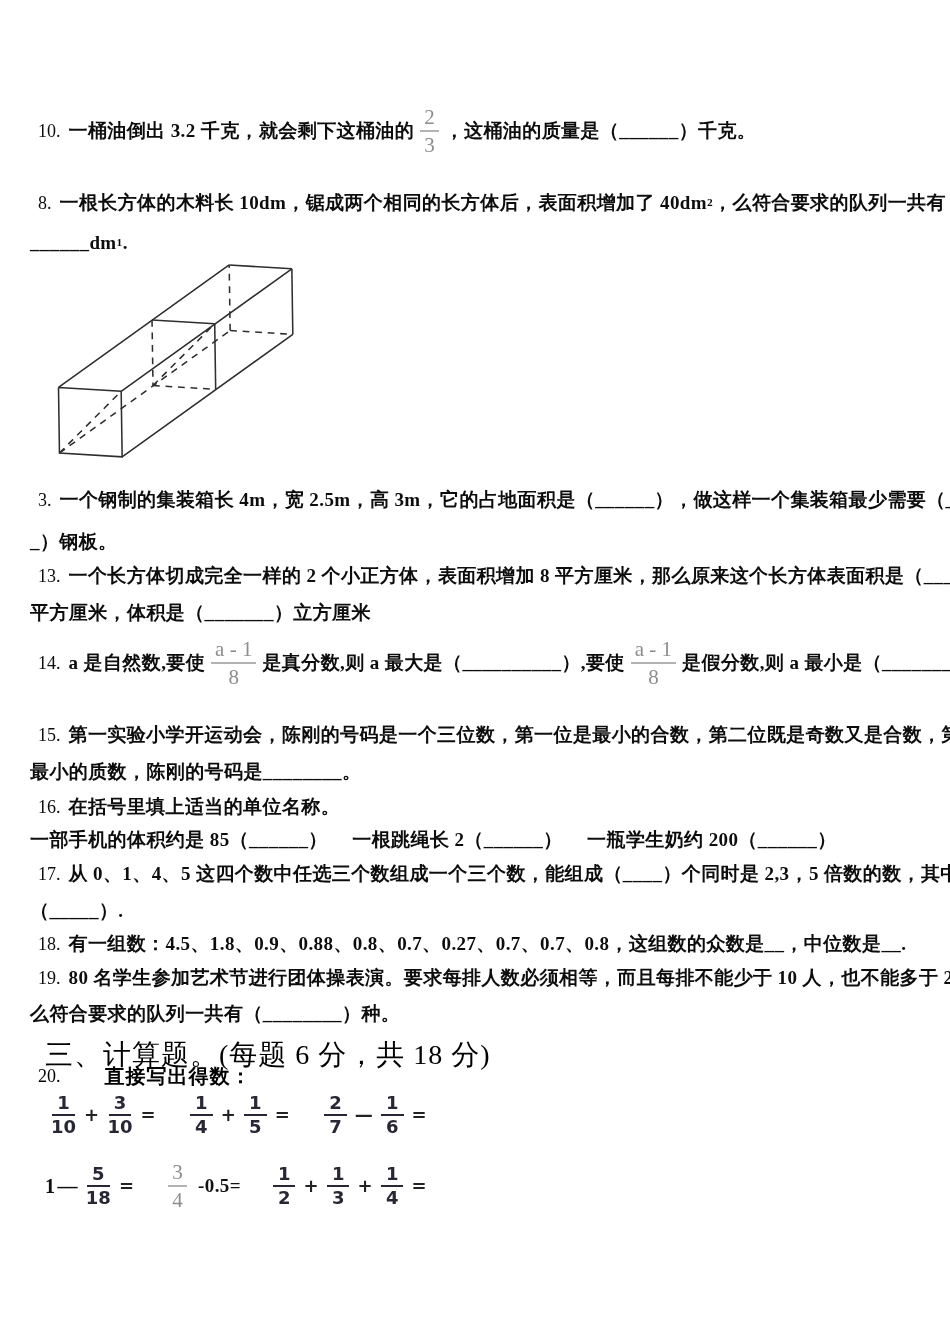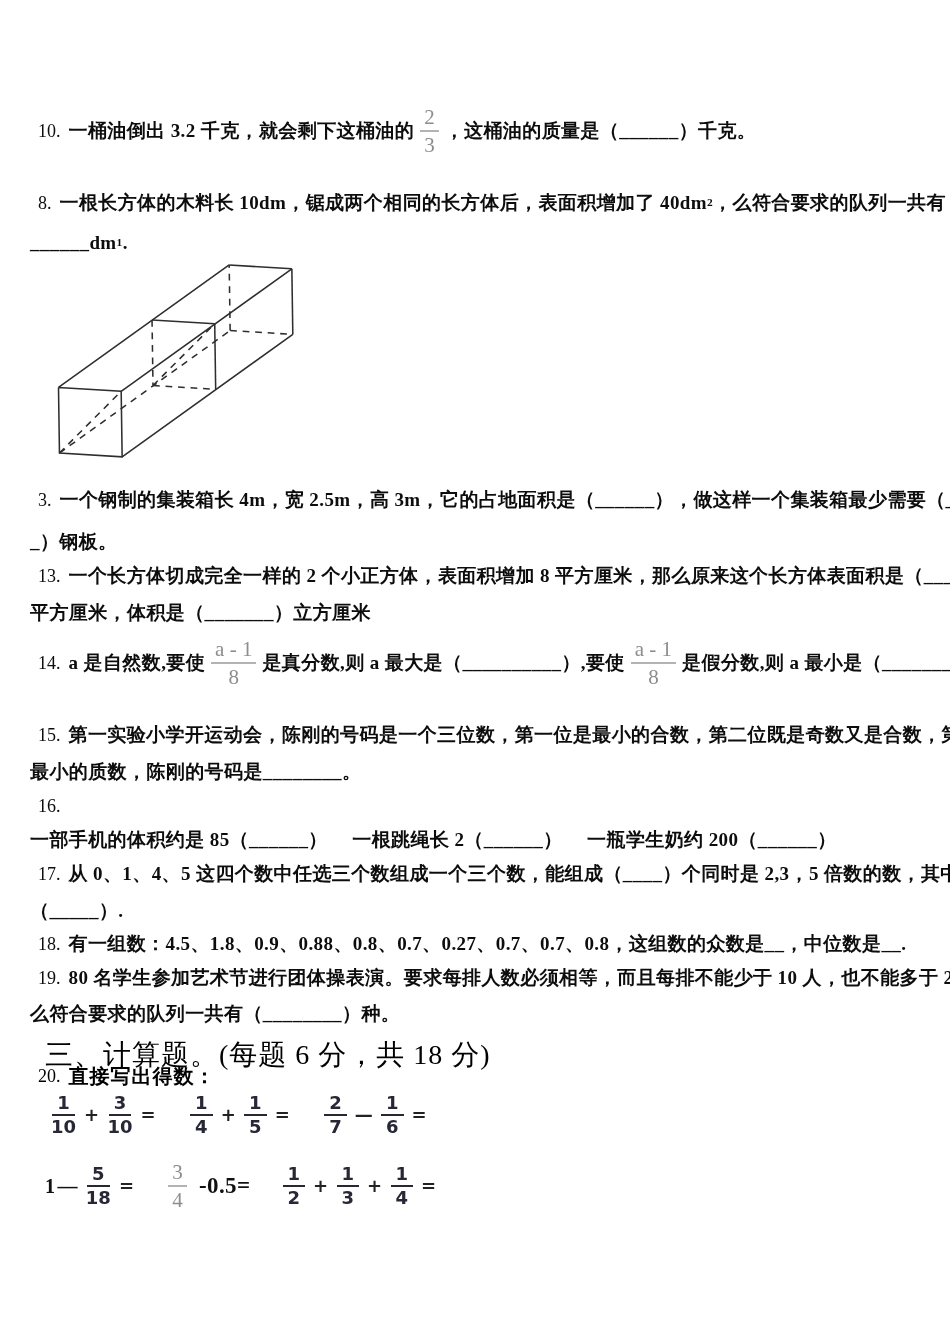--- a/index.html
+++ b/index.html
@@ -20,21 +20,21 @@
   .fb .fn{border-bottom-width:2.5px;border-bottom-color:#272735;padding:0 5px 1px;}
   
   .sec{font-weight:400;font-size:28px;letter-spacing:1px;color:#000;}
   .q20t{font-weight:700;font-size:20px;letter-spacing:1px;color:#000;}
   
   .calc{gap:26px;}
   .expr{display:flex;align-items:center;font-family:"DejaVu Sans","Liberation Sans",sans-serif;
         font-weight:700;color:#272735;font-size:18px;}
   .op{margin:0 2px;color:#222;}
   .lead{font-family:"Liberation Serif",serif;font-weight:700;color:#111;font-size:20px;}
-  .dark{font-family:"Liberation Serif",serif;font-weight:700;color:#111;font-size:23px;}
+  .dark{font-family:"Liberation Serif",serif;font-weight:700;color:#111;font-size:19px;}
   .figure{position:absolute;left:45px;top:256px;}
   .figure path,.figure line,.figure polyline{fill:none;stroke:#2e2e2e;stroke-width:1.6;}
   .dashed{stroke-dasharray:7 6;}
 </style>
 </head>
 <body>
 
 <div class="page">
 
   <div class="line" style="top:96px;height:70px;">
@@ -110,20 +110,21 @@
   <div class="line" style="top:722px;">
     <span class="qnum">15.</span>
     <span>第一实验小学开运动会，陈刚的号码是一个三位数，第一位是最小的合数，第二位既是奇数又是合数，第三位是</span>
   </div>
   <div class="line cont" style="top:759px;">
     <span>最小的质数，陈刚的号码是________。</span>
   </div>
 
   <div class="line" style="top:794px;">
     <span class="qnum">16.</span>
+    <span>在括号里填上适当的单位名称。</span>
   </div>
   <div class="line cont" style="top:827px;">
     <span>一部手机的体积约是 85（______）　 一根跳绳长 2（______）　 一瓶学生奶约 200（______）</span>
   </div>
 
   <div class="line" style="top:861px;">
     <span class="qnum">17.</span>
     <span>从 0、1、4、5 这四个数中任选三个数组成一个三个数，能组成（____）个同时是 2,3，5 倍数的数，其中最小的是</span>
   </div>
   <div class="line cont" style="top:898px;">
@@ -140,21 +141,21 @@
     <span>80 名学生参加艺术节进行团体操表演。要求每排人数必须相等，而且每排不能少于 10 人，也不能多于 20 人，那</span>
   </div>
   <div class="line cont" style="top:1001px;">
     <span>么符合要求的队列一共有（________）种。</span>
   </div>
 
   <div class="line sec" style="top:1036px;left:45px;">
     <span>三、计算题。(每题 6 分，共 18 分)</span>
   </div>
 
-  <div class="line q20t" style="top:1063px;">
+  <div class="line q20t" style="top:1063px;gap:36px;">
     <span class="qnum">20.</span>
     <span>直接写出得数：</span>
   </div>
 
   <div class="line calc" style="top:1086px;left:45px;height:58px;">
     <div class="expr">
       <span class="fr fb"><span class="fn">1</span><span class="fd">10</span></span>
       <span class="op">+</span>
       <span class="fr fb"><span class="fn">3</span><span class="fd">10</span></span>
       <span class="op">=</span>

